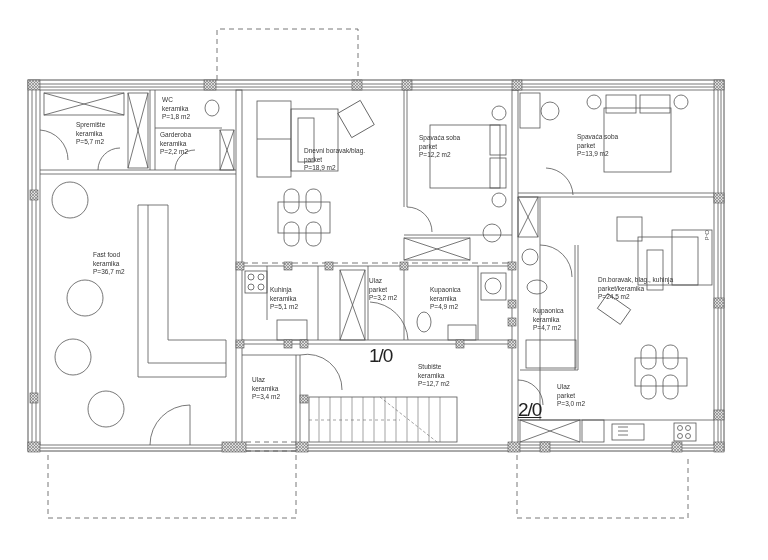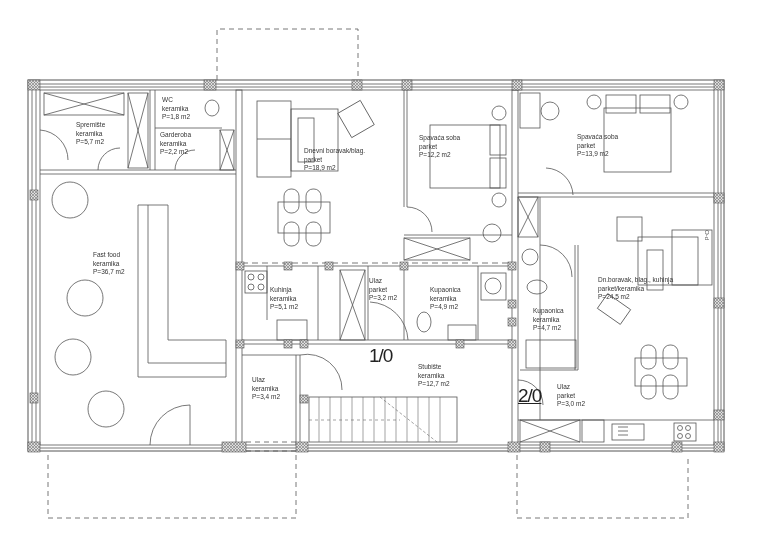--- a/index.html
+++ b/index.html
@@ -313,13 +313,13 @@
   <div>keramika</div>
   <div>P=12,7 m2</div>
 </div>
 <div class="lbl" style="left:557px;top:383px;">
   <div>Ulaz</div>
   <div>parket</div>
   <div>P=3,0 m2</div>
 </div>
 
 <div class="unit" style="left:369px;top:303px;margin-top:42px;">1/0</div>
-<div class="unit" style="left:518px;top:385px;text-decoration:underline;">2/0</div>
+<div class="unit" style="left:518px;top:399px;text-decoration:underline;">2/0</div>
 
 </body></html>

